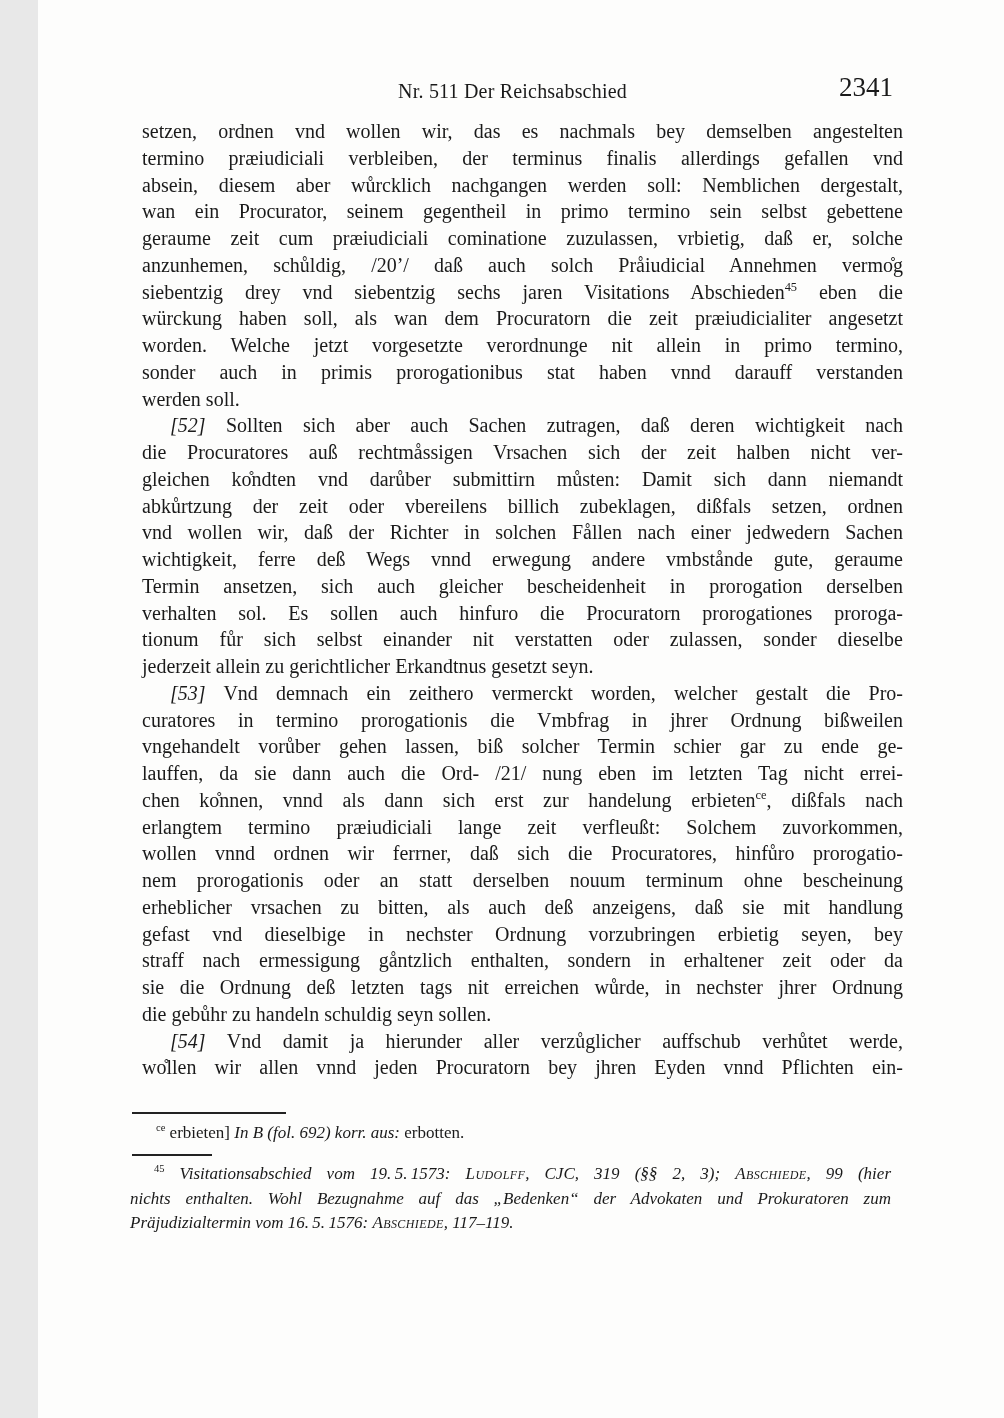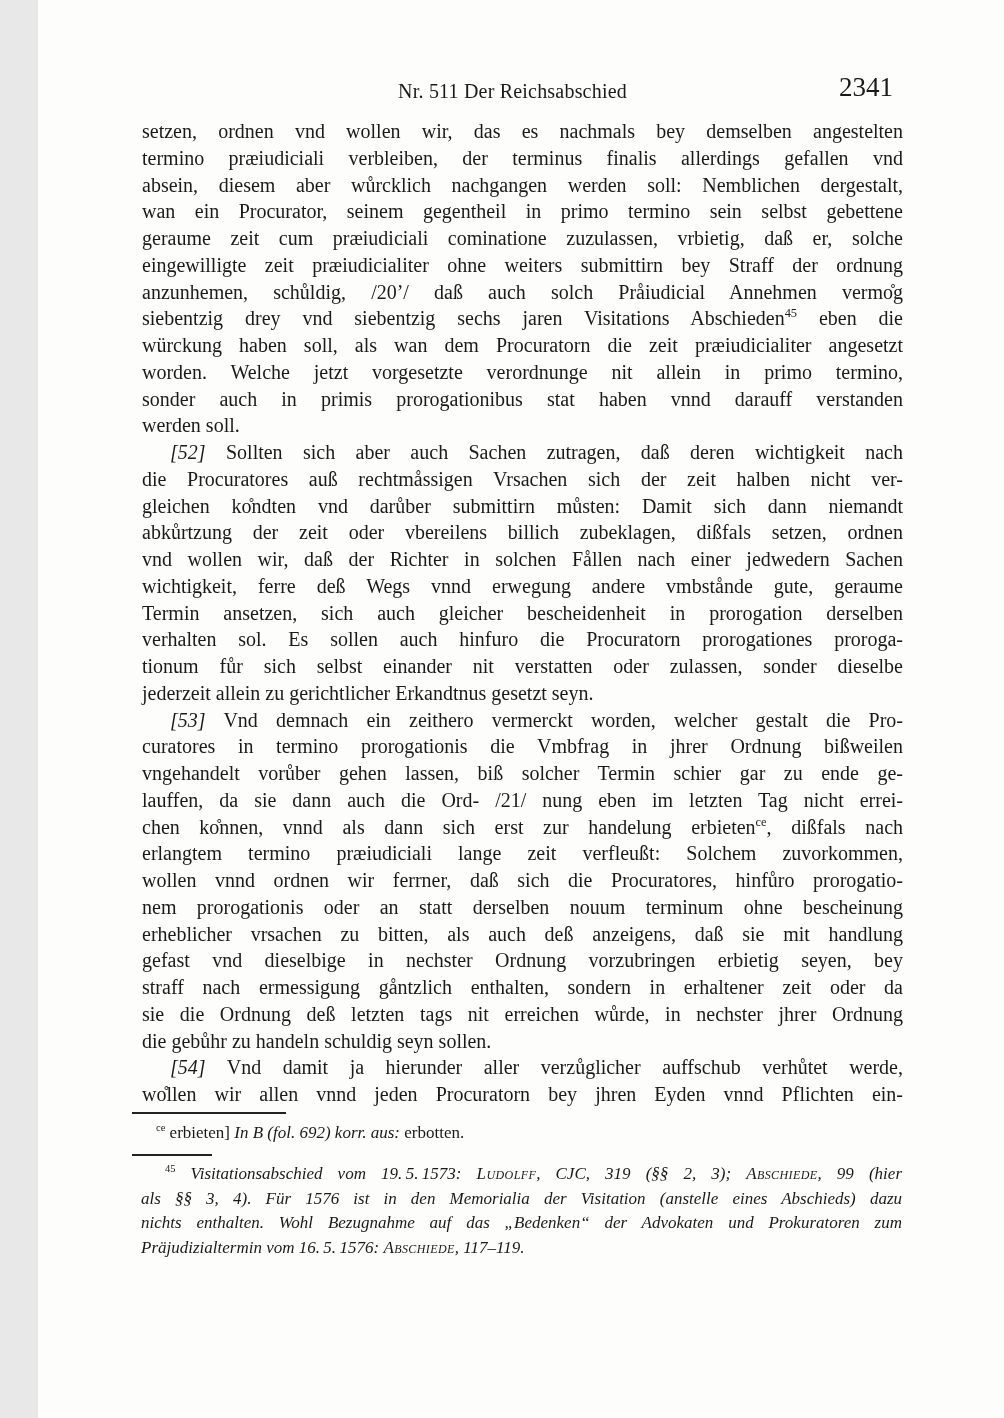--- a/index.html
+++ b/index.html
@@ -38,21 +38,21 @@
     position:absolute; left:94px; top:1154px; width:80px; height:1.5px;
     background:#222;
   }
   .fn-apparatus {
     position:absolute; left:94px; top:1121px; width:761px;
     font-size:17px; line-height:24px;
   }
   .fn-apparatus .line { text-align:left; text-align-last:left; }
   .fn-apparatus .line.indent { padding-left:24px; }
   .fn-note {
-    position:absolute; left:103px; top:1162px; width:761px;
+    position:absolute; left:92px; top:1162px; width:761px;
     font-size:17px; line-height:24.5px; font-style:italic;
   }
   .fn-note .line.indent { padding-left:24px; }
   .fn-note .sup { font-style:normal; }
 </style>
 </head>
 <body>
 
 <div class="page">
 
@@ -62,21 +62,20 @@
 
   <div class="page-number">2341</div>
 
   <div class="body-text" id="body-text">
       <div>
         <div class="line"><span>setzen, ordnen vnd wollen wir, das es nachmals bey demselben angestelten</span></div>
         <div class="line"><span>termino præiudiciali verbleiben, der terminus finalis allerdings gefallen vnd</span></div>
         <div class="line"><span>absein, diesem aber wůrcklich nachgangen werden soll: Nemblichen dergestalt,</span></div>
         <div class="line"><span>wan ein Procurator, seinem gegentheil in primo termino sein selbst gebettene</span></div>
         <div class="line"><span>geraume zeit cum præiudiciali cominatione zuzulassen, vrbietig, daß er, solche</span></div>
-        <div class="line"><span>eingewilligte zeit præiudicialiter ohne weiters submittirn bey Straff der ordnung</span></div>
         <div class="line"><span>anzunhemen, schůldig, /20’/ daß auch solch Pråiudicial Annehmen vermo̊g</span></div>
         <div class="line"><span>siebentzig drey vnd siebentzig sechs jaren Visitations Abschieden</span><span class="sup">45</span><span> eben die</span></div>
         <div class="line"><span>würckung haben soll, als wan dem Procuratorn die zeit præiudicialiter angesetzt</span></div>
         <div class="line"><span>worden. Welche jetzt vorgesetzte verordnunge nit allein in primo termino,</span></div>
         <div class="line"><span>sonder auch in primis prorogationibus stat haben vnnd darauff verstanden</span></div>
         <div class="line flush"><span>werden soll.</span></div>
       </div>
       <div>
         <div class="line indent"><span class="it">[52]</span><span> Sollten sich aber auch Sachen zutragen, daß deren wichtigkeit nach</span></div>
         <div class="line"><span>die Procuratores auß rechtmåssigen Vrsachen sich der zeit halben nicht ver-</span></div>
@@ -113,18 +112,17 @@
   <div class="fn-rule-1"></div>
 
   <div class="fn-apparatus" id="fn-apparatus">
       <div class="line flush indent"><span class="sup">ce</span><span> erbieten] </span><span class="it">In B (fol. 692) korr. aus:</span><span> erbotten.</span></div>
     </div>
 
   <div class="fn-rule-2"></div>
 
   <div class="fn-note" id="fn-note45">
       <div class="line indent"><span class="sup">45</span><span>  Visitationsabschied vom 19. 5. 1573: </span><span class="sc">Ludolff</span><span>, CJC, 319 (§§ 2, 3); </span><span class="sc">Abschiede</span><span>, 99 (hier</span></div>
-      <div class="line"><span>als §§ 3, 4). Für 1576 ist in den Memorialia der Visitation (anstelle eines Abschieds) dazu</span></div>
       <div class="line"><span>nichts enthalten. Wohl Bezugnahme auf das „Bedenken“ der Advokaten und Prokuratoren zum</span></div>
       <div class="line flush"><span>Präjudizialtermin vom 16. 5. 1576: </span><span class="sc">Abschiede</span><span>, 117–119.</span></div>
     </div>
 
 </div>
 
 </body></html>

